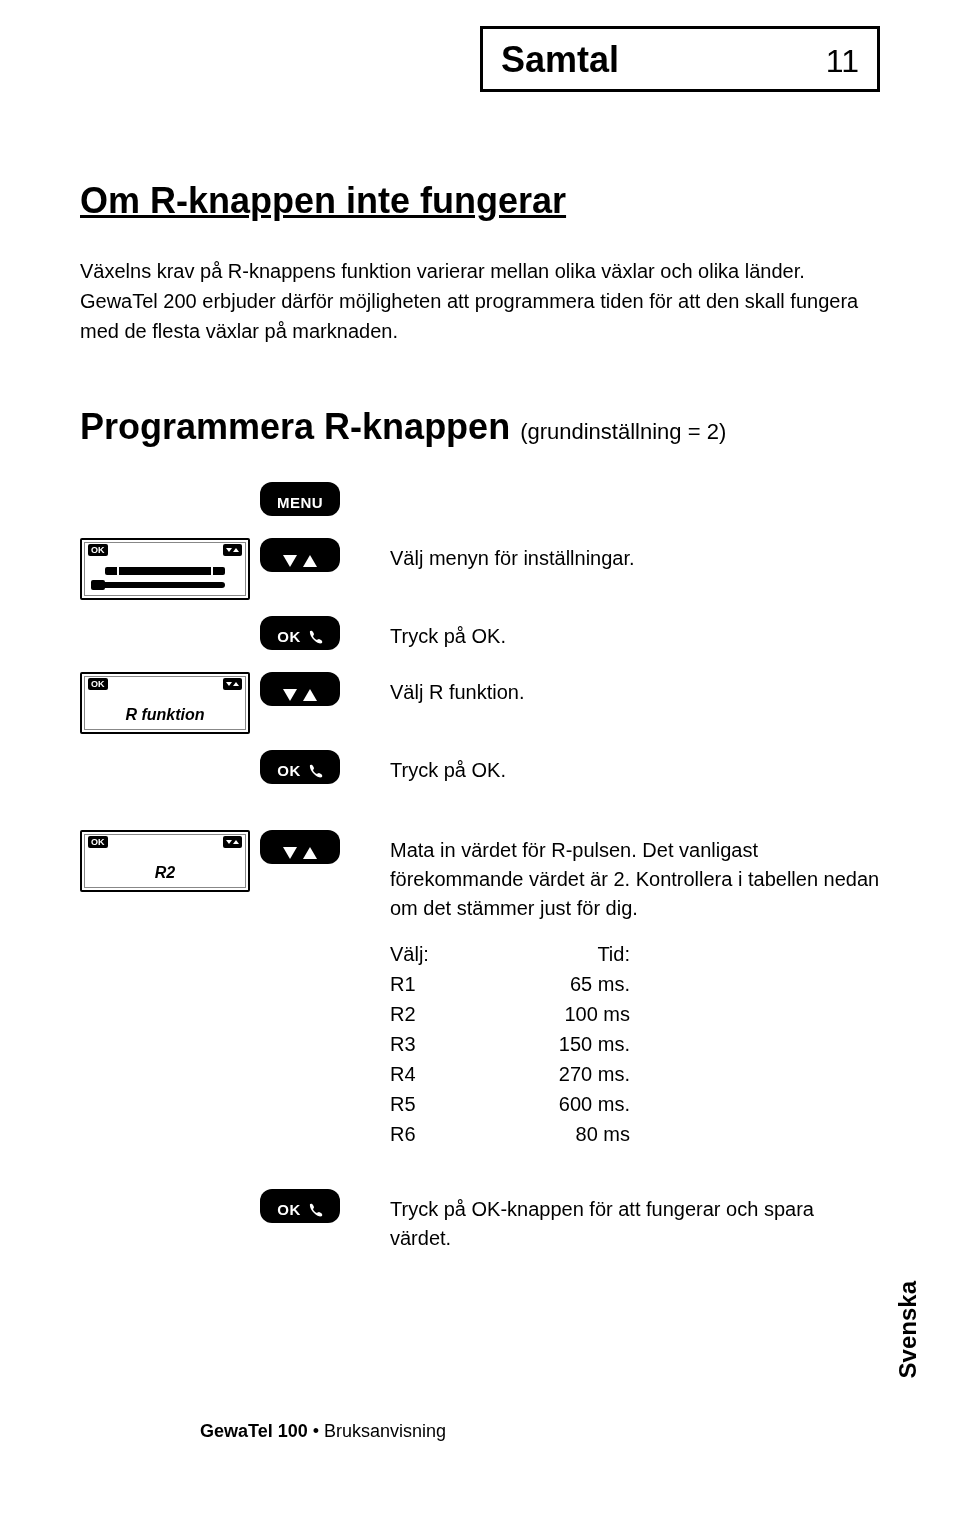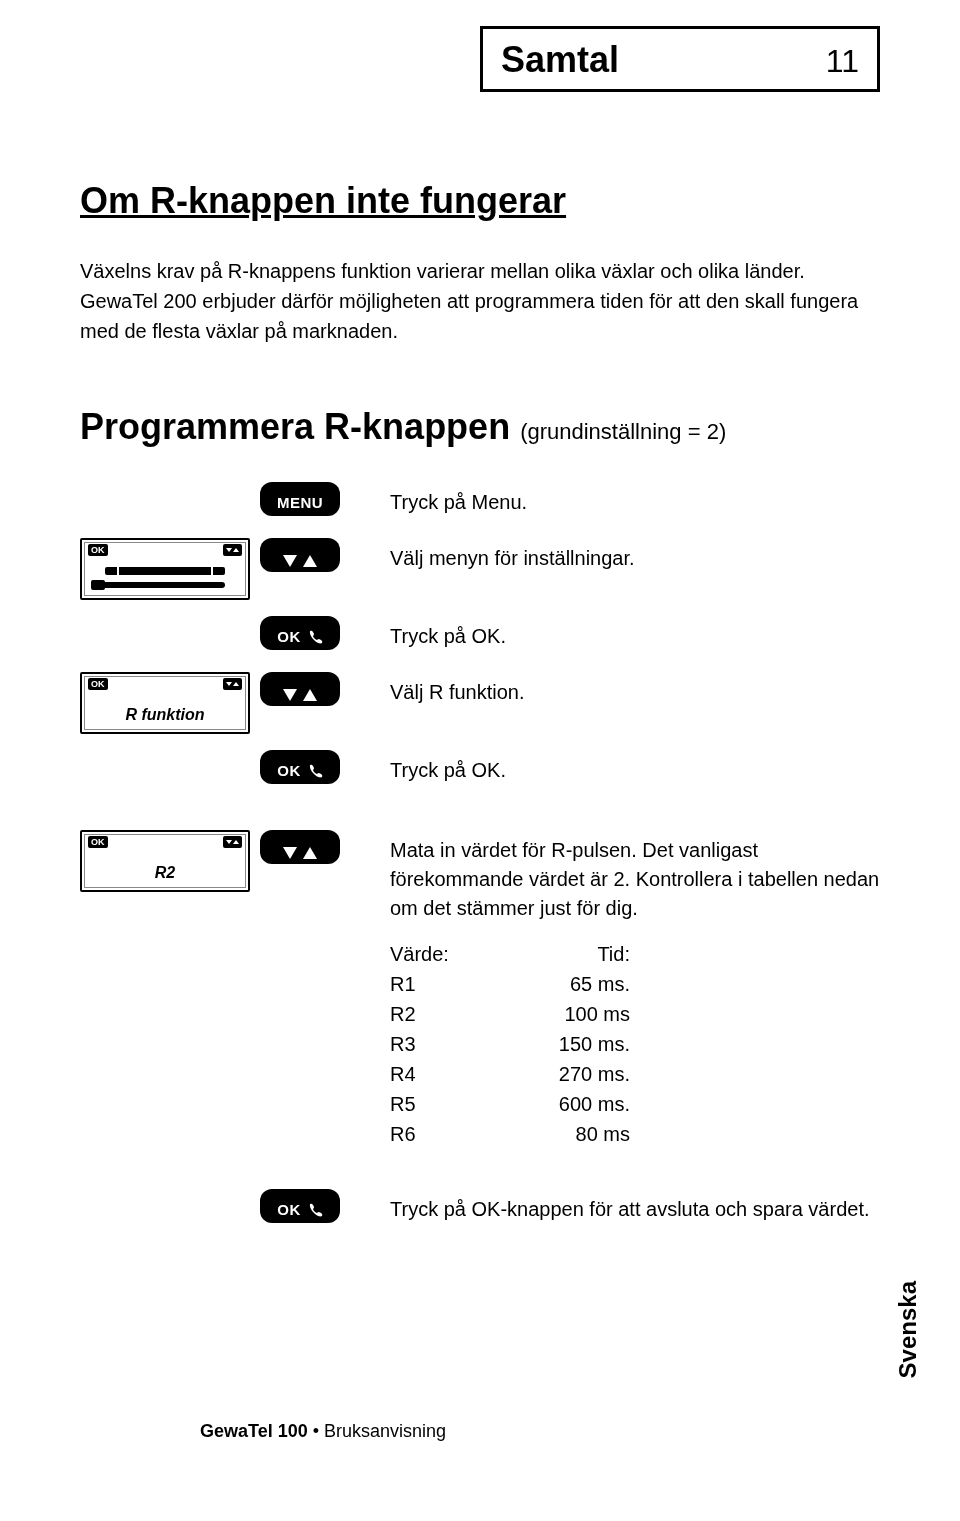--- a/index.html
+++ b/index.html
@@ -62,21 +62,20 @@
 
   <div class="steps">
 
     <div class="step">
       <div class="lcd-col"></div>
       <div class="btn-col">
         <span class="pill">
           <span>MENU</span>
         </span>
       </div>
-      <div class="desc-col">Tryck på Menu.</div>
     </div>
 
     <div class="step">
       <div class="lcd-col">
         <div class="lcd">
           <div class="lcd-top">
             <span class="corner">
                 <span>OK</span>
               </span>
             <span class="corner">
@@ -187,21 +186,21 @@
               <polygon points="7,0 14,12 0,12" fill="#fff"></polygon>
             </svg>
         </span>
       </div>
       <div class="desc-col">Mata in värdet för R-pulsen. Det vanligast förekommande värdet är 2. Kontrollera i tabellen nedan om det stämmer just för dig.</div>
     </div>
   </div>
 
   <div class="value-table">
     <div class="row">
-      <div class="c1">Värde:</div>
+      <div class="c1">Välj:</div>
       <div class="c2">Tid:</div>
     </div>
     <div class="row">
         <div class="c1">R1</div>
         <div class="c2">65 ms.</div>
       </div>
     <div class="row">
         <div class="c1">R2</div>
         <div class="c2">100 ms</div>
       </div>
@@ -226,21 +225,21 @@
   <div class="step final-step">
     <div class="lcd-col"></div>
     <div class="btn-col">
       <span class="pill">
         <span>OK</span>
         <svg width="16" height="16" viewBox="0 0 16 16">
             <path d="M3 2 C3 2 5 1 6 3 L7 5 C7 6 6 7 6 7 C6 7 7 10 10 11 C10 11 11 10 12 10 L14 11 C16 12 15 14 15 14 C15 14 12 16 7 11 C2 6 3 2 3 2 Z" fill="#fff"></path>
           </svg>
       </span>
     </div>
-    <div class="desc-col">Tryck på OK-knappen för att avsluta och spara värdet.</div>
+    <div class="desc-col">Tryck på OK-knappen för att fungerar och spara värdet.</div>
   </div>
 
   <div class="side-tab">Svenska</div>
 
   <div class="footer">
     <b>GewaTel 100</b><span> • </span><span>Bruksanvisning</span>
   </div>
 </div>
 
 </body></html>

